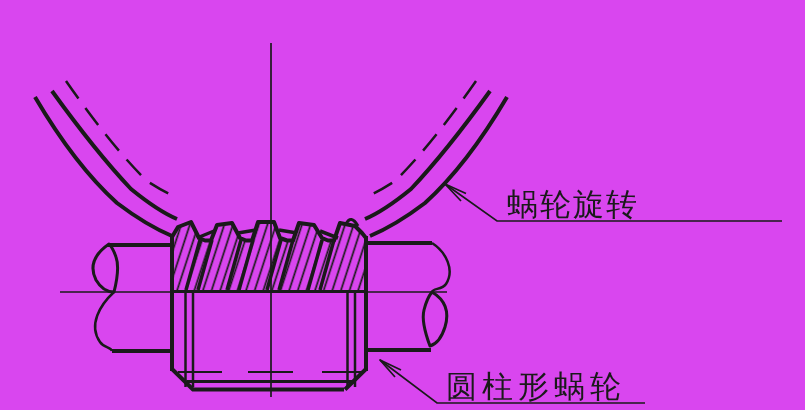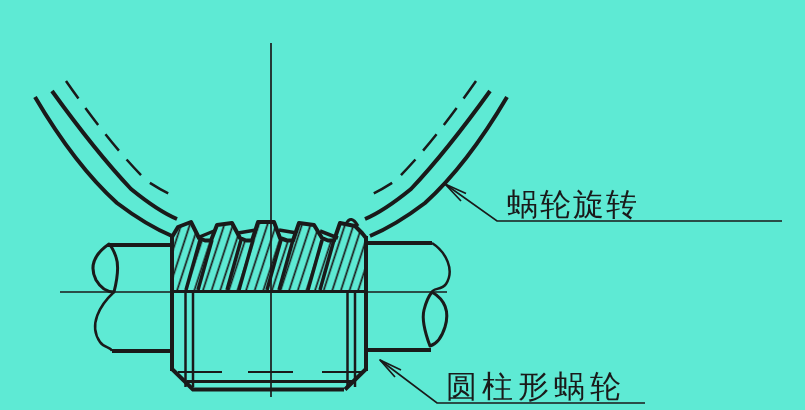--- a/index.html
+++ b/index.html
@@ -1,18 +1,18 @@
 <!DOCTYPE html>
 <html><head>
 <meta charset="utf-8">
 <style>
   html, body { margin: 0; padding: 0; background: #ffffff; }
   .stage {
     width: 805px; height: 410px; position: relative; overflow: hidden;
-    background: #5eead4;
+    background: #d946ef;
     font-family: "DejaVu Sans", "Liberation Sans", sans-serif;
   }
   svg { display: block; }
   .ink   { stroke: #1a1a1a; fill: none; }
   .w4    { stroke-width: 4; }
   .w35   { stroke-width: 3.5; }
   .w3    { stroke-width: 3; }
   .w25   { stroke-width: 2.5; }
   .w22   { stroke-width: 2.2; }
   .w17   { stroke-width: 1.7; }

